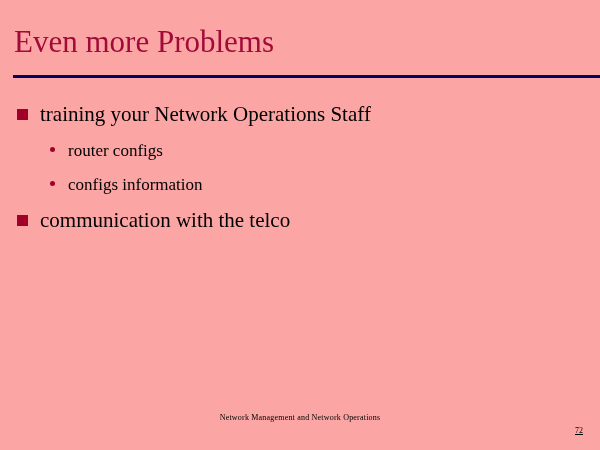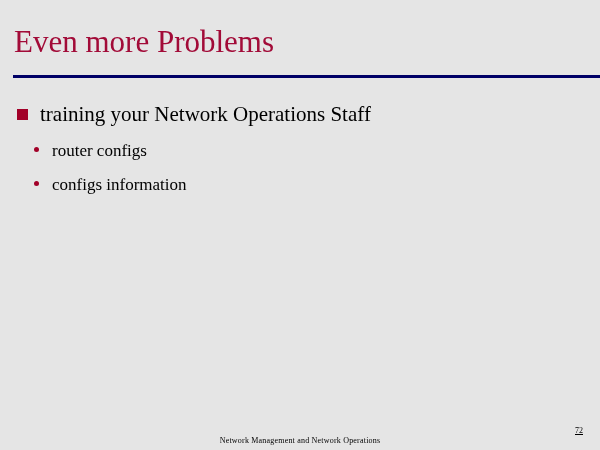--- a/index.html
+++ b/index.html
@@ -12,21 +12,21 @@
     height: 450px;
     background: #ffffff;
     font-family: "Liberation Serif", "DejaVu Serif", serif;
     overflow: hidden;
     position: relative;
   }
   .slide {
     position: relative;
     width: 600px;
     height: 450px;
-    background: #e5e5e5;
+    background: #fca5a5;
   }
 
   
   .title {
     position: absolute;
     left: 14px;
     top: 24px;
     font-size: 31px;
     line-height: 36px;
     color: #a20b38;
@@ -54,21 +54,21 @@
   .bullet-row {
     display: flex;
     align-items: flex-start;
     position: relative;
   }
   .bullet-row.level1 {
     padding-left: 17px;
     min-height: 38px;
   }
   .bullet-row.level2 {
-    padding-left: 31px;
+    padding-left: 47px;
     min-height: 34px;
   }
   .marker-sq {
     flex: 0 0 auto;
     width: 11px;
     height: 11px;
     background: #a20028;
     margin-top: 10px;
     margin-right: 12px;
   }
@@ -92,21 +92,21 @@
     font-size: 17px;
     line-height: 28px;
     color: #000000;
     white-space: nowrap;
   }
 
   
   .footer-center {
     position: absolute;
     left: 0;
-    top: 435px;
+    top: 412px;
     width: 600px;
     text-align: center;
     font-size: 8px;
     line-height: 11px;
     color: #000000;
     letter-spacing: 0.2px;
   }
   .footer-page {
     position: absolute;
     right: 17px;
@@ -138,20 +138,24 @@
     <div class="bullet-row level2">
       <span class="marker-dot"></span>
       <span class="btext-2">router configs</span>
     </div>
 
     <div class="bullet-row level2">
       <span class="marker-dot"></span>
       <span class="btext-2">configs information</span>
     </div>
 
+    <div class="bullet-row level1">
+      <span class="marker-sq"></span>
+      <span class="btext-1">communication with the telco</span>
+    </div>
 
   </div>
 
   <div class="footer-center">Network Management and Network Operations</div>
 
   <div class="footer-page">72</div>
 
 </div>
 
 </body></html>

